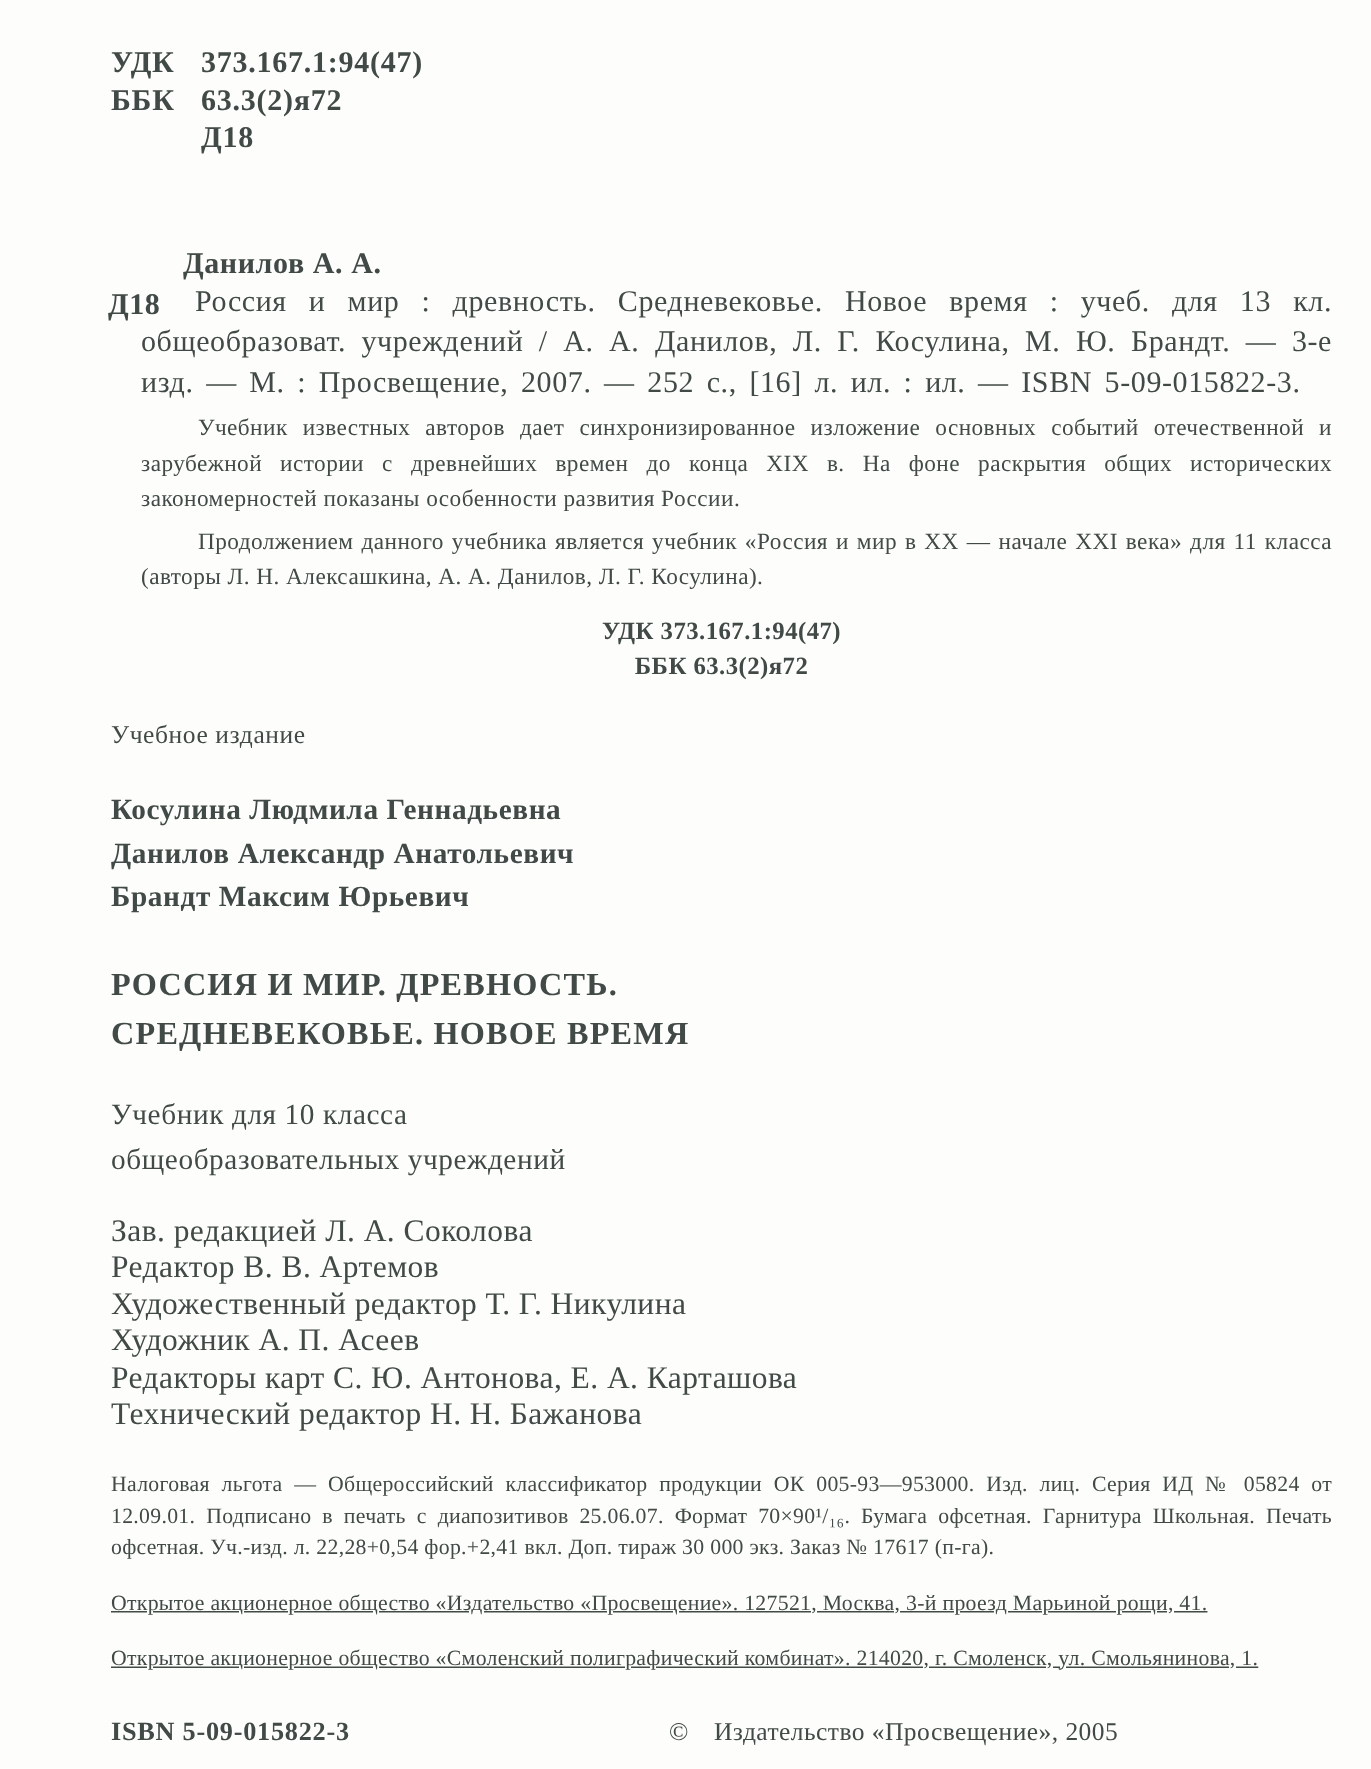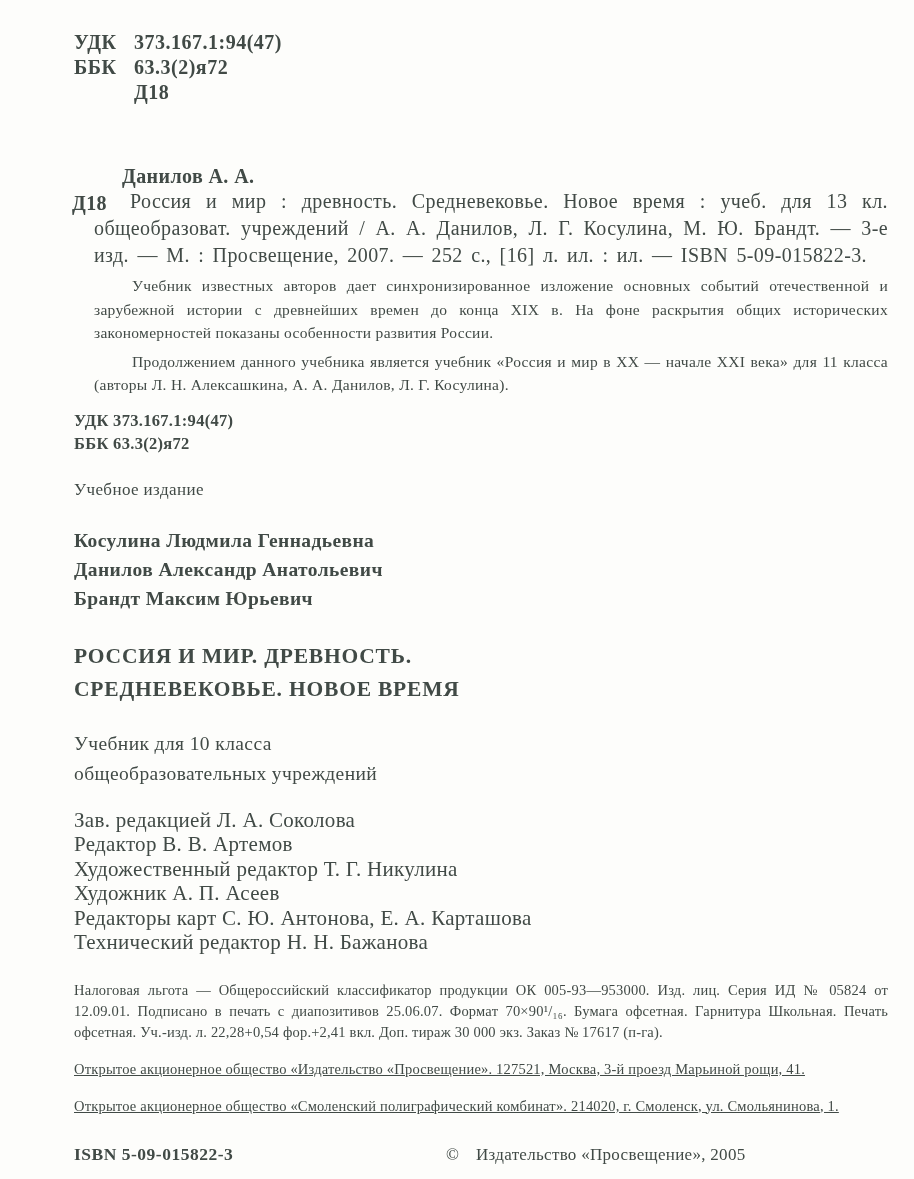--- a/index.html
+++ b/index.html
@@ -49,21 +49,21 @@
     font-size: 15.5px;
     line-height: 23.5px;
     text-align: justify;
     text-indent: 38px;
     letter-spacing: 0.3px;
   }
 
   
   .codes-right {
     margin-top: 12px;
-    text-align: left;
+    text-align: center;
     font-weight: bold;
     font-size: 16.5px;
     line-height: 23px;
     letter-spacing: 0.3px;
   }
 
   .edition-type { margin-top: 25px; font-size: 17px; letter-spacing: 0.4px; }
 
   .authors { margin-top: 26px; font-weight: bold; font-size: 19.5px; line-height: 29px; letter-spacing: 0.4px; }
 

